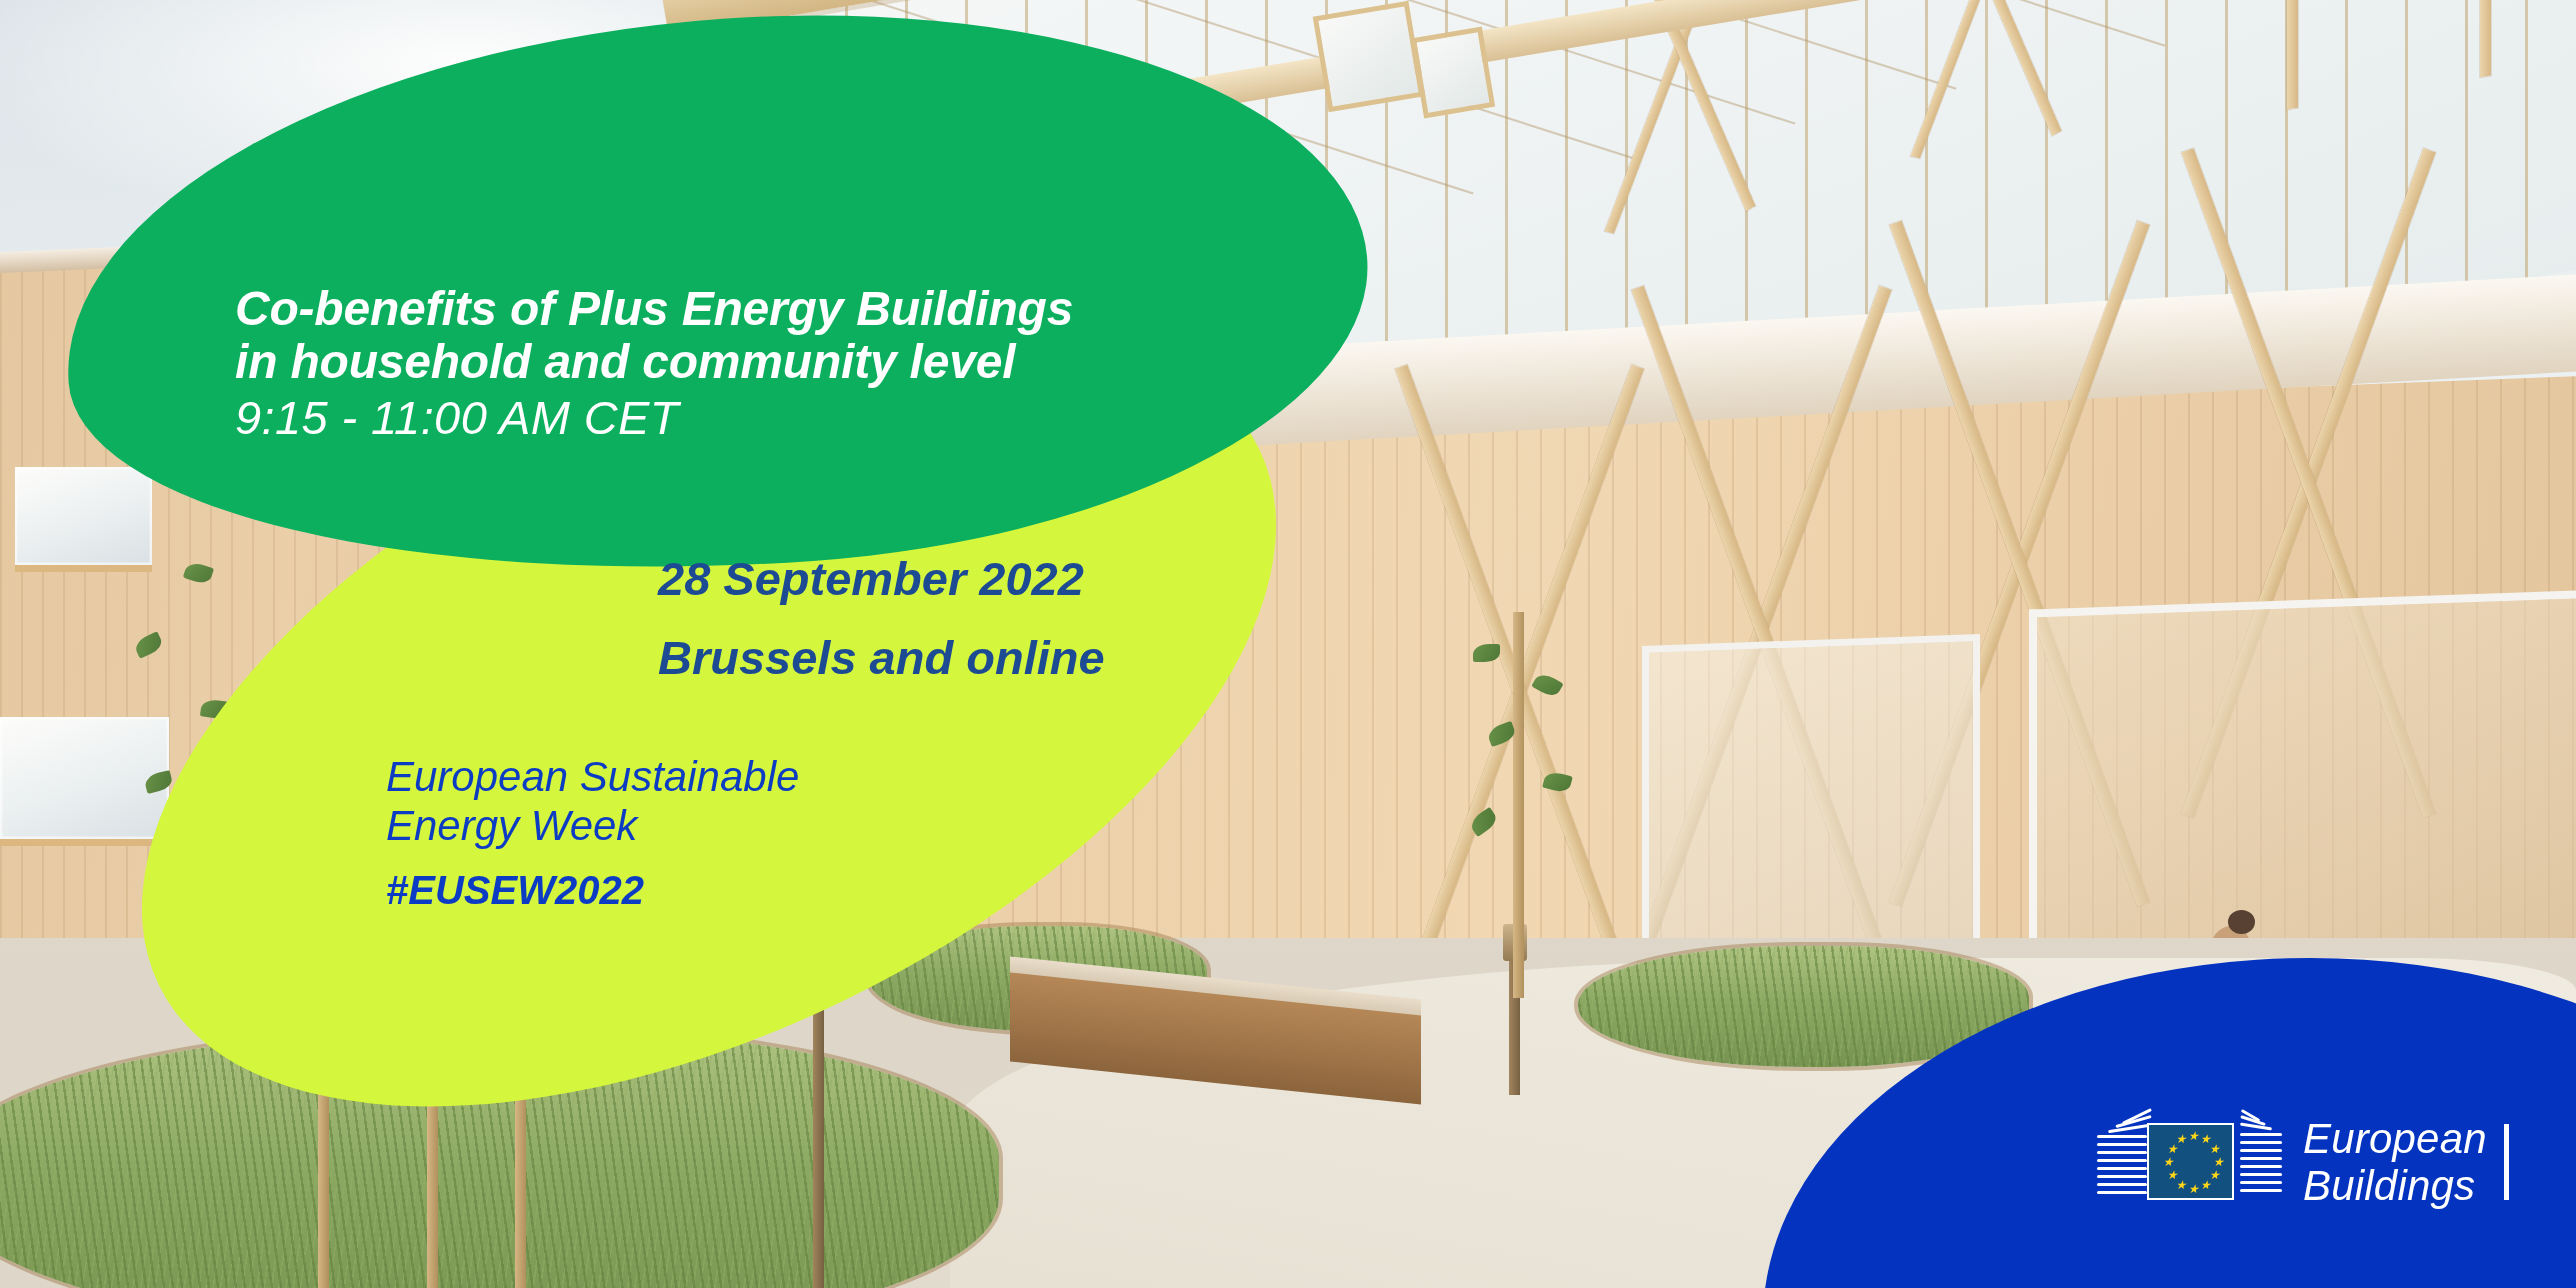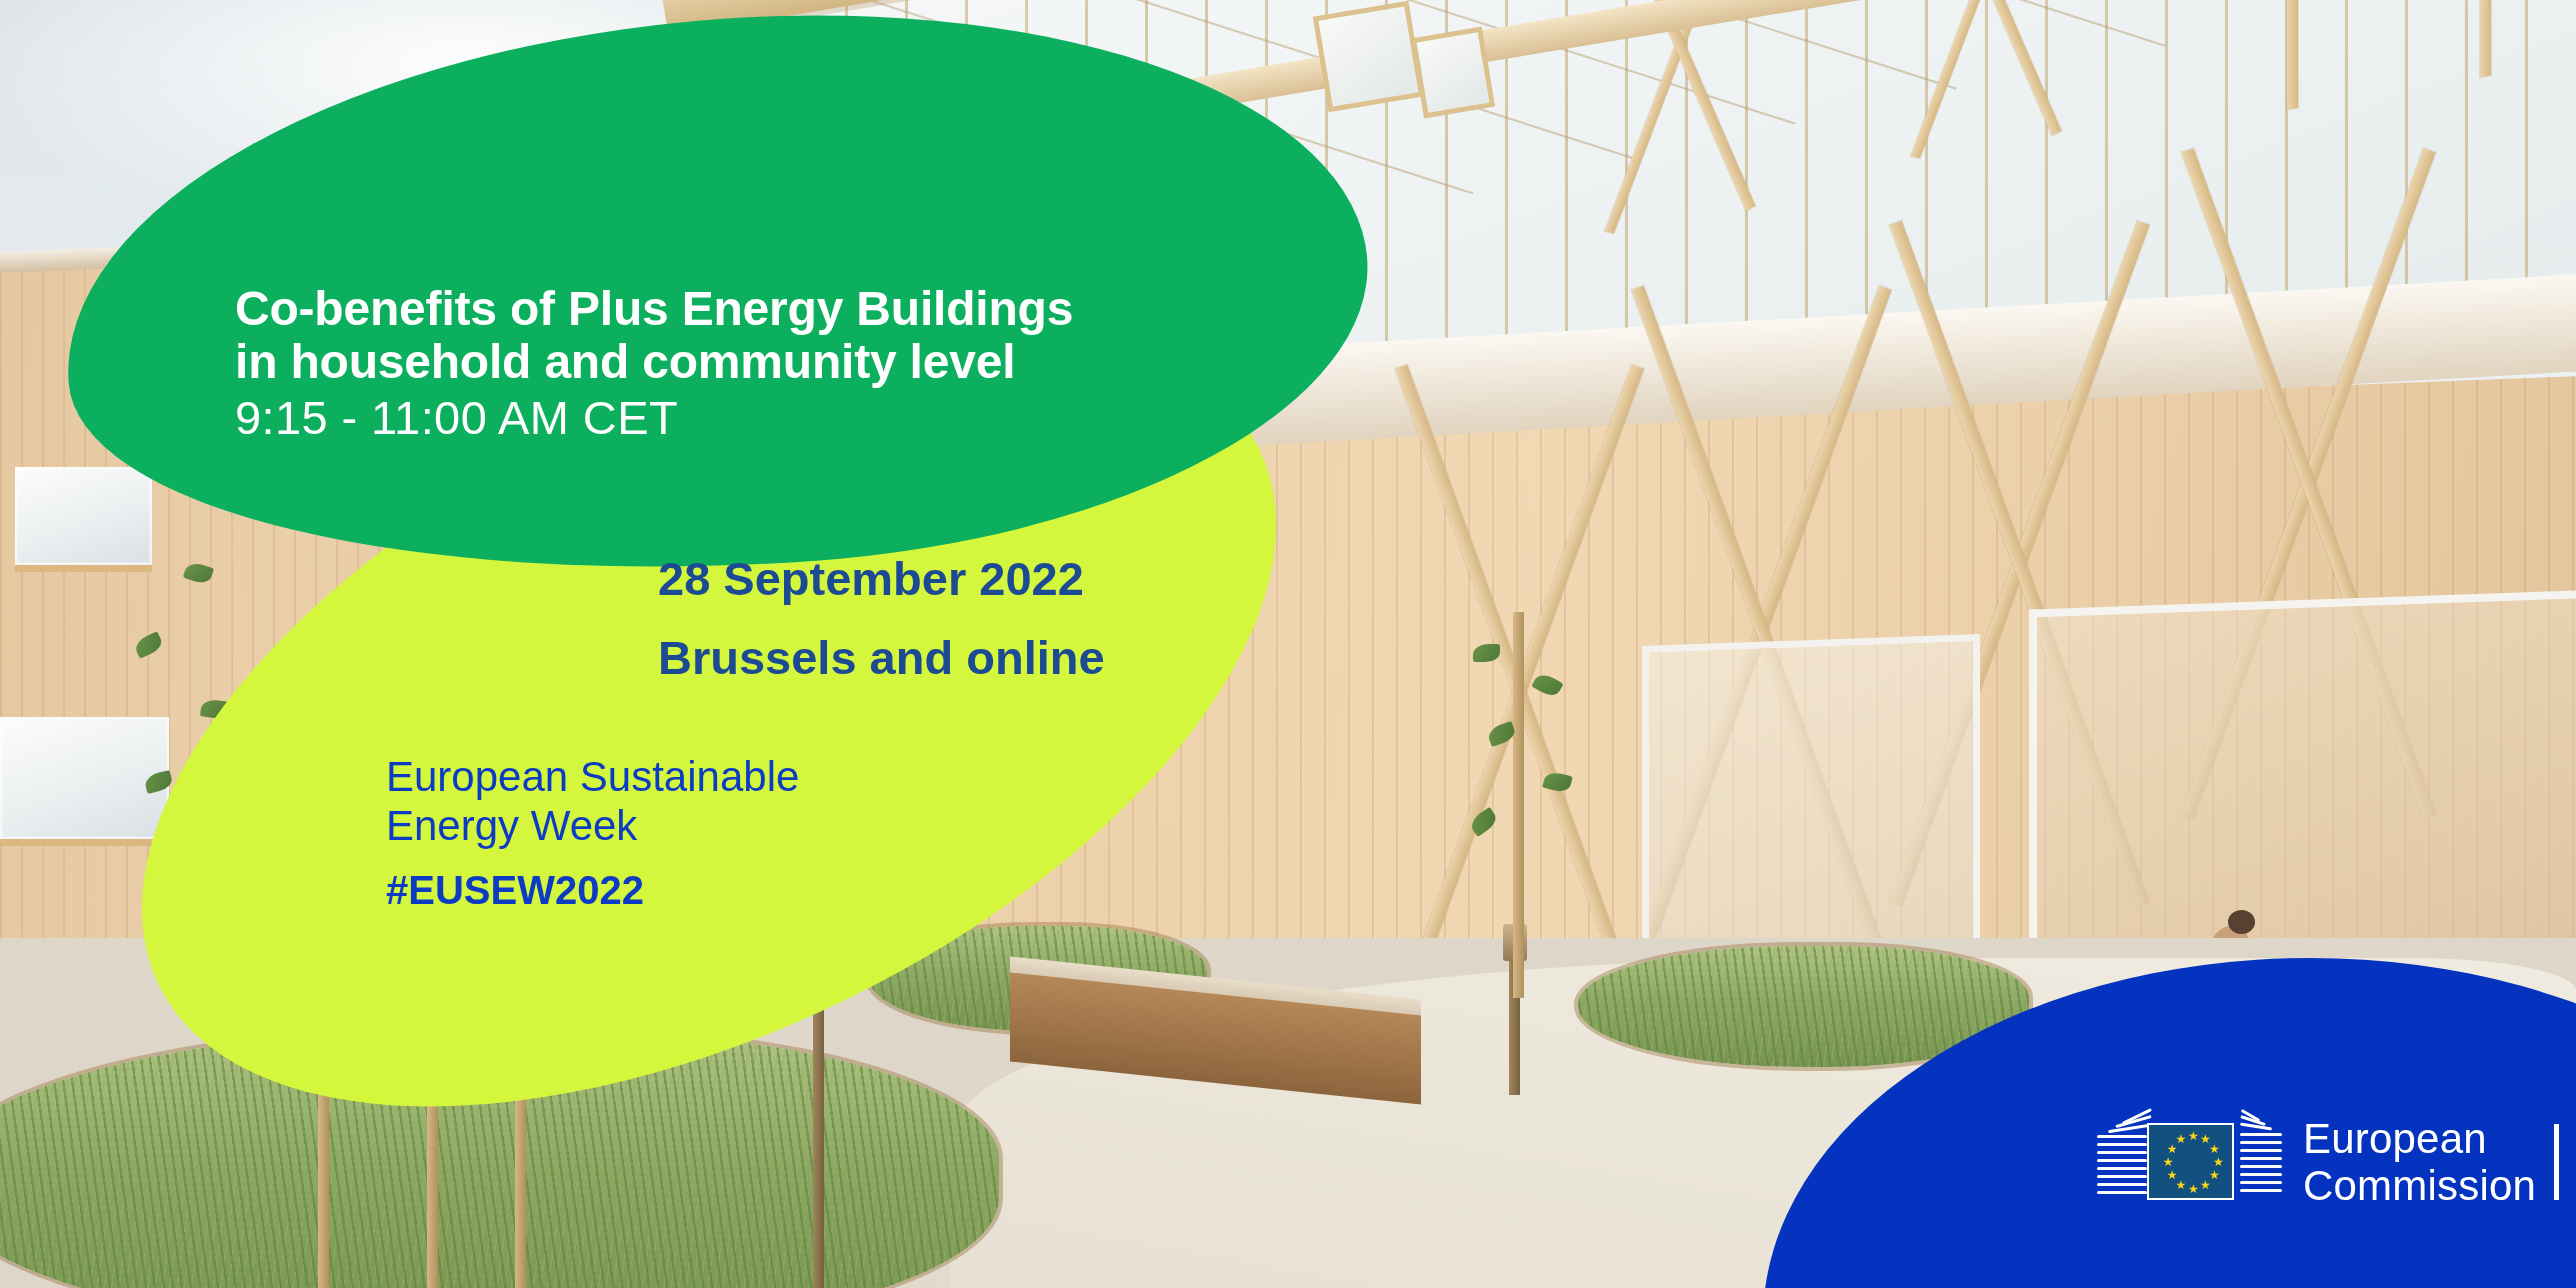--- a/index.html
+++ b/index.html
@@ -3,20 +3,21 @@
 <meta charset="utf-8">
 <style>
   html,body{margin:0;padding:0;background:#222;}
   *{box-sizing:border-box;}
   .banner{
     position:relative;
     width:2576px;height:1288px;
     overflow:hidden;
     font-family:"Liberation Sans", sans-serif;
     background:#dfe3e6;
+    font-style:italic;
   }
   
   .photo{position:absolute;inset:0;overflow:hidden;}
   .sky{
     position:absolute;left:0;top:0;width:100%;height:62%;
     background:
       radial-gradient(ellipse 725px 242px at 18% 8%, rgba(255,255,255,.95) 0%, rgba(255,255,255,0) 70%),
       radial-gradient(ellipse 564px 209px at 42% 22%, rgba(255,255,255,.85) 0%, rgba(255,255,255,0) 72%),
       radial-gradient(ellipse 483px 177px at 8% 30%, rgba(224,232,236,.9) 0%, rgba(255,255,255,0) 75%),
       linear-gradient(175deg,#d9e1e7 0%,#e8eef1 45%,#f2f5f6 100%);
@@ -340,20 +341,20 @@
       <div class="wave" style="left:143px;top:56px;width:42px;"></div>
       <div class="wave" style="left:143px;top:64px;width:42px;"></div>
       <div class="wave" style="left:143px;top:72px;width:42px;"></div>
       <div class="wave" style="left:143px;top:8px;width:32px;transform:rotate(9deg);"></div>
       <div class="wave" style="left:143px;top:1.6px;width:26px;transform:rotate(18deg);"></div>
       <div class="wave" style="left:143px;top:-3.2px;width:21px;transform:rotate(30deg);"></div>
     </div>
     <div class="ec-text">
       <div class="ec-words">
         <div>European</div>
-        <div>Commission</div>
+        <div>Buildings</div>
       </div>
       <div class="ec-bar"></div>
     </div>
   </div>
 
 </div>
 
 
 </body></html>

